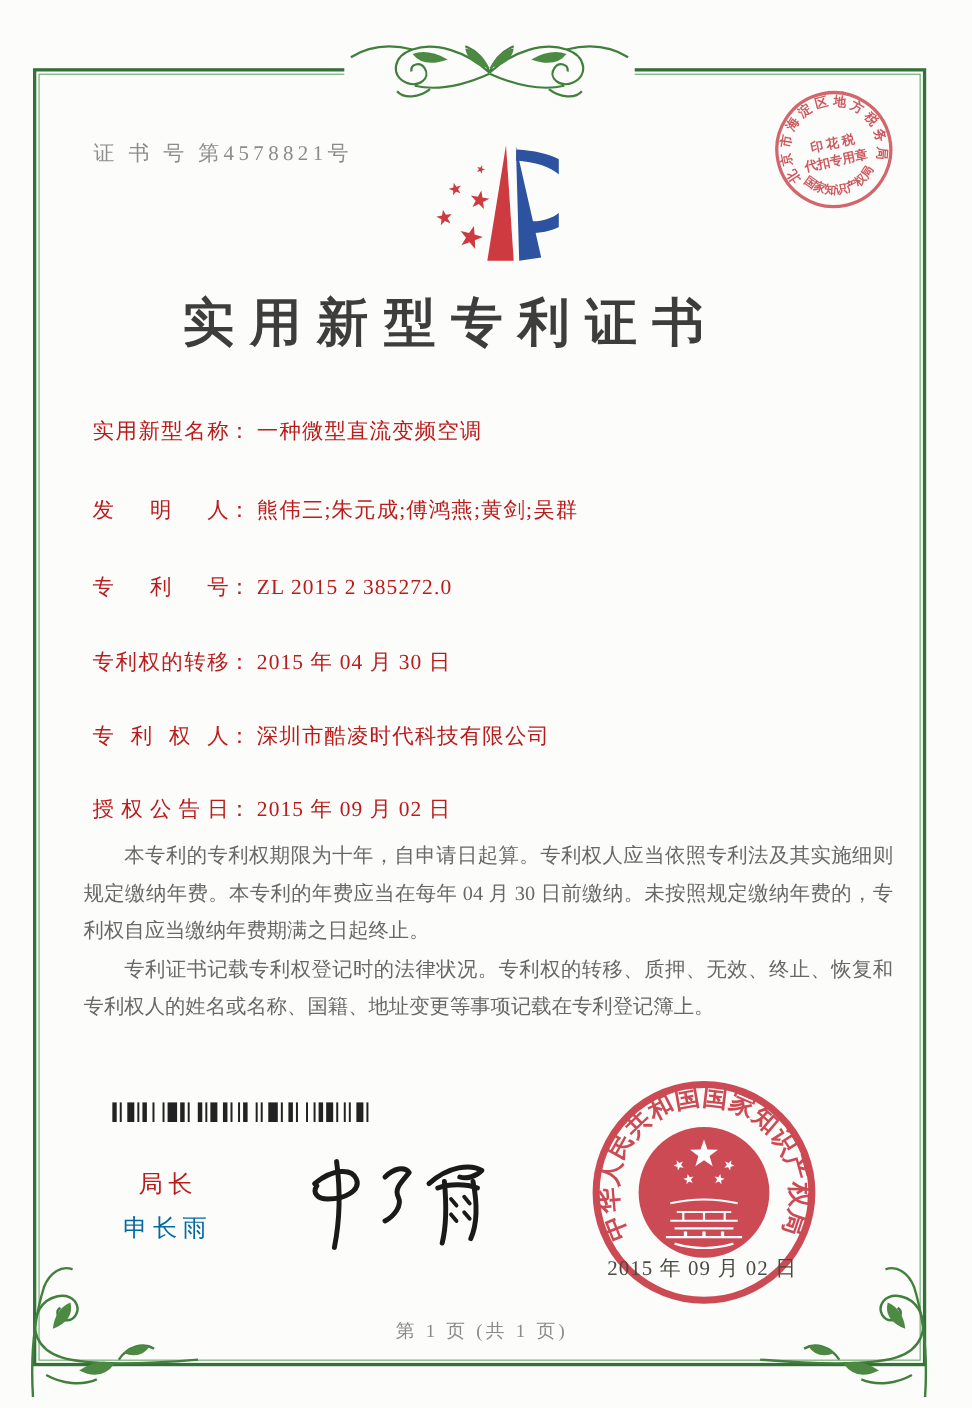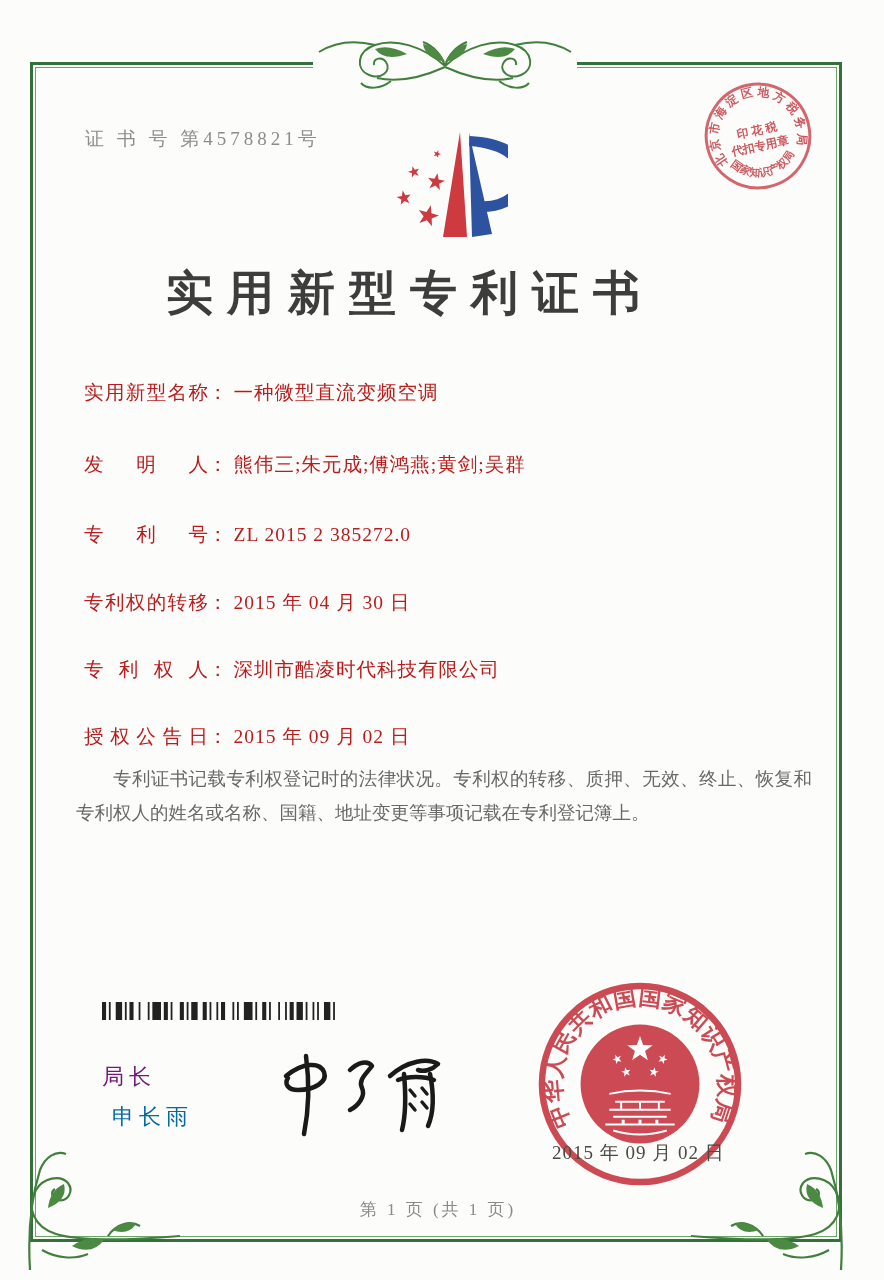--- a/index.html
+++ b/index.html
@@ -36,22 +36,22 @@
     text-align:justify;text-align-last:justify;
   }
   .fcolon{display:inline-block;margin-right:6px;}
   .fvalue{letter-spacing:1px;}
   .body-text{
     position:absolute;left:76px;top:762px;width:736px;
     font-size:18.5px;line-height:1.85;color:#686868;text-align:justify;
   }
   .body-text p{margin:0;text-indent:2em;}
   .signer-title{
-    position:absolute;left:102px;top:1062px;
-    font-size:22px;color:#701a75;letter-spacing:5px;
+    position:absolute;left:126px;top:1062px;
+    font-size:22px;color:#b91c1c;letter-spacing:5px;
   }
   .signer-name{
     position:absolute;left:112px;top:1102px;
     font-size:22px;color:#0369a1;letter-spacing:5px;
   }
   .seal-date{
     position:absolute;left:552px;top:1140px;width:190px;
     font-size:19px;color:#4a4a42;letter-spacing:1px;
   }
   .footer{
@@ -161,20 +161,21 @@
   <span class="flabel">专利权的转移</span><span class="fcolon">：</span><span class="fvalue">2015 年 04 月 30 日</span>
 </div>
 <div class="field" style="top:655px">
   <span class="flabel">专利权人</span><span class="fcolon">：</span><span class="fvalue">深圳市酷凌时代科技有限公司</span>
 </div>
 <div class="field" style="top:722px">
   <span class="flabel">授权公告日</span><span class="fcolon">：</span><span class="fvalue">2015 年 09 月 02 日</span>
 </div>
 
 <div class="body-text">
+  <p>本专利的专利权期限为十年，自申请日起算。专利权人应当依照专利法及其实施细则规定缴纳年费。本专利的年费应当在每年 04 月 30 日前缴纳。未按照规定缴纳年费的，专利权自应当缴纳年费期满之日起终止。</p>
   <p>专利证书记载专利权登记时的法律状况。专利权的转移、质押、无效、终止、恢复和专利权人的姓名或名称、国籍、地址变更等事项记载在专利登记簿上。</p>
 </div>
 
 <svg class="barcode" width="238" height="18" viewBox="0 0 238 18">
   <g>
       <rect x="0.00" y="0" width="4.08" height="18" fill="#222"></rect>
       <rect x="6.87" y="0" width="1.79" height="18" fill="#222"></rect>
       <rect x="13.73" y="0" width="6.37" height="18" fill="#222"></rect>
       <rect x="22.88" y="0" width="1.79" height="18" fill="#222"></rect>
       <rect x="27.46" y="0" width="4.08" height="18" fill="#222"></rect>

